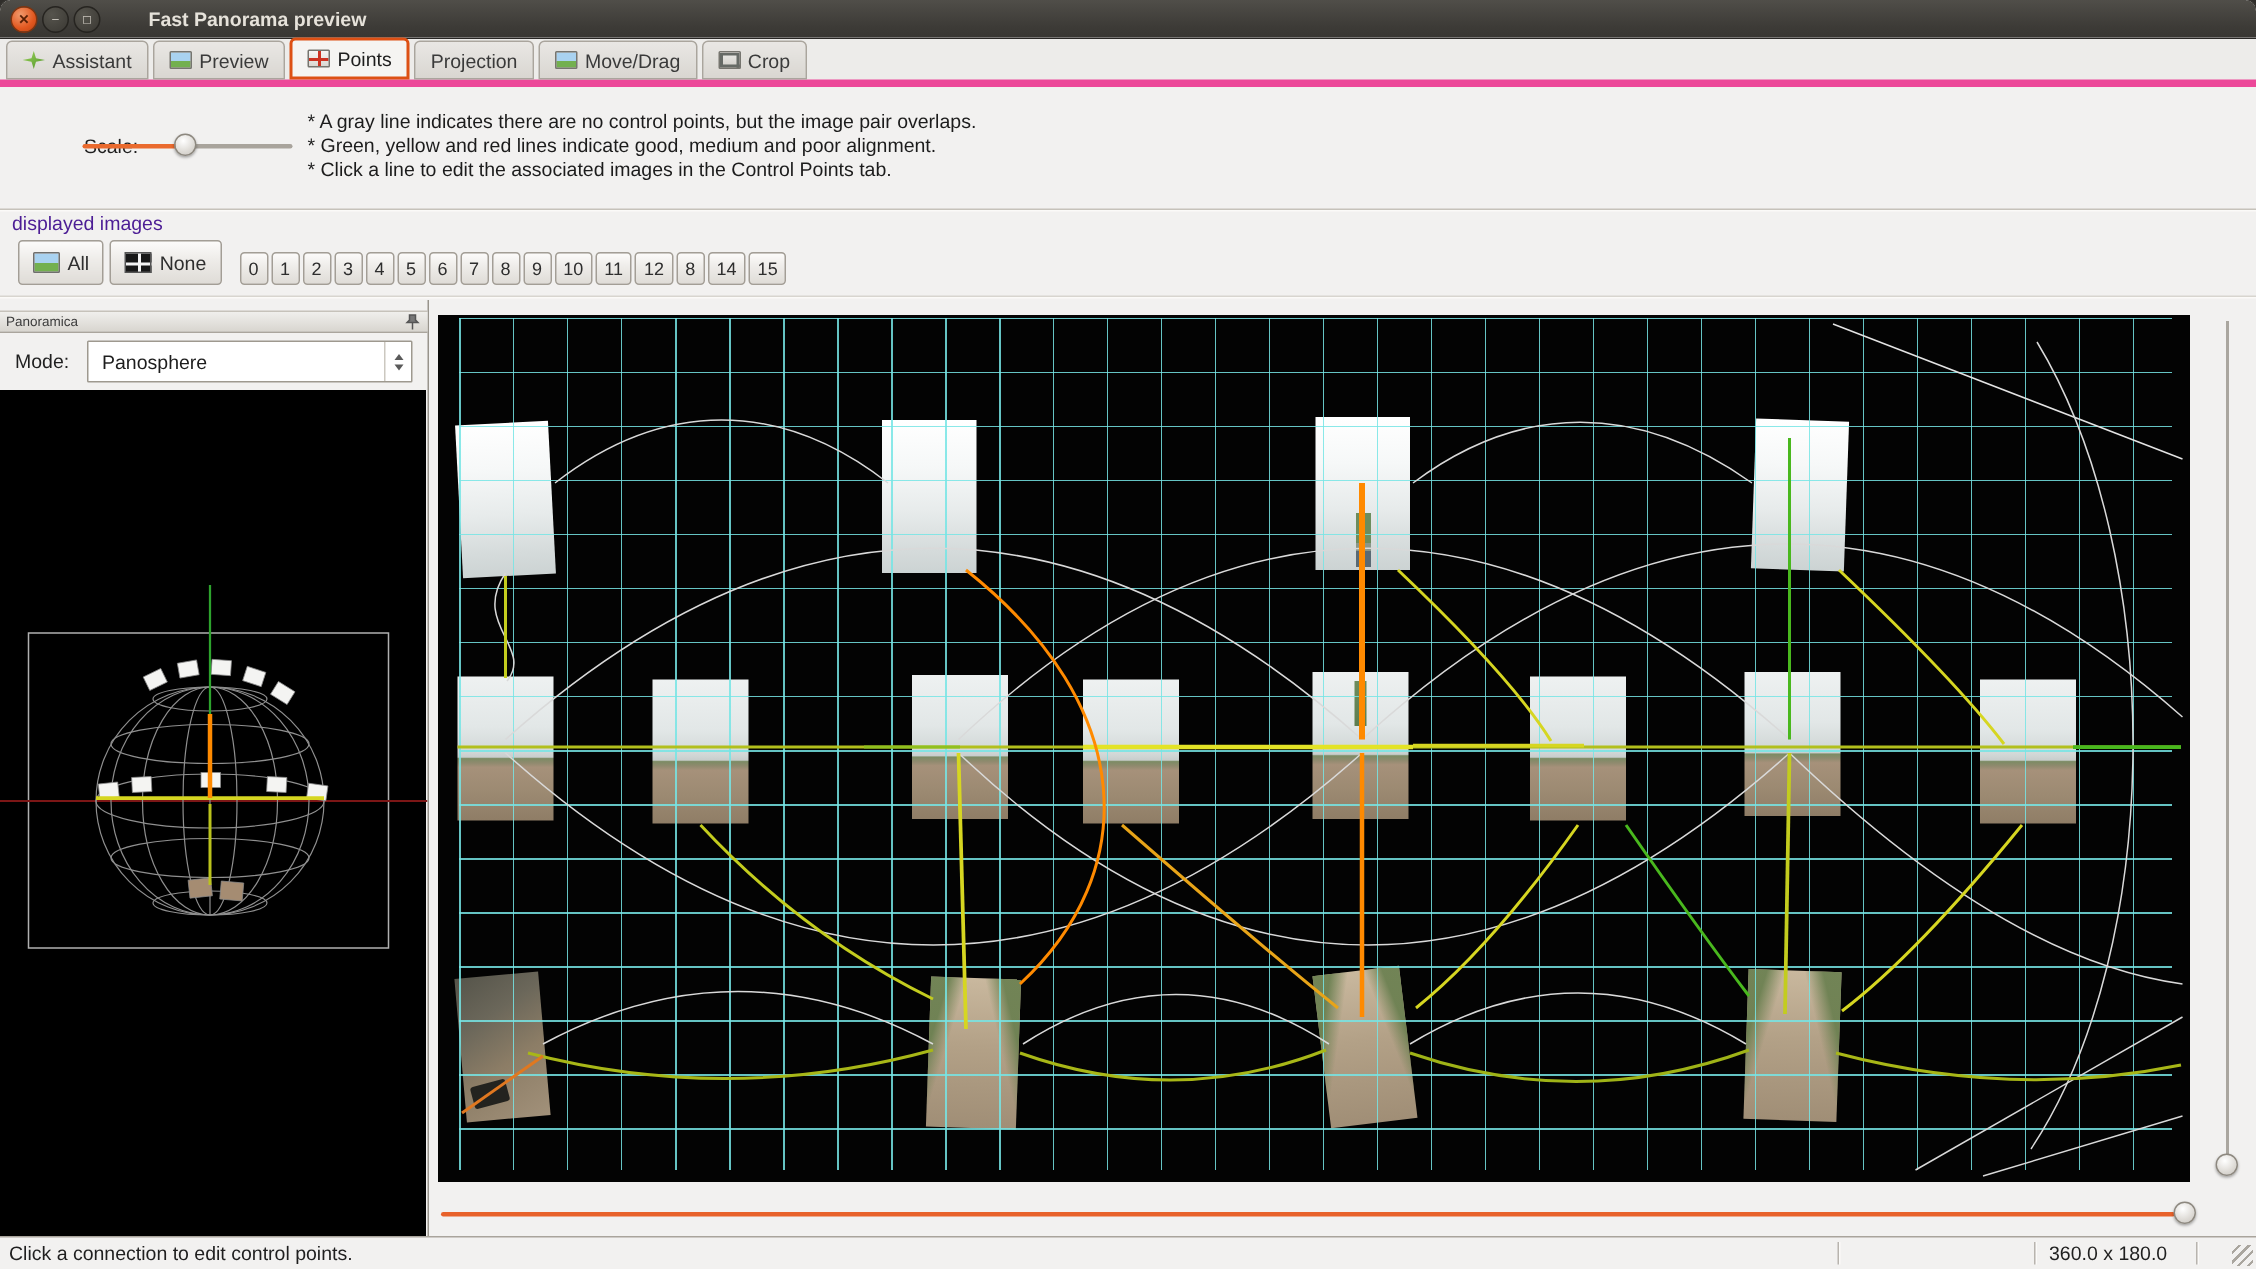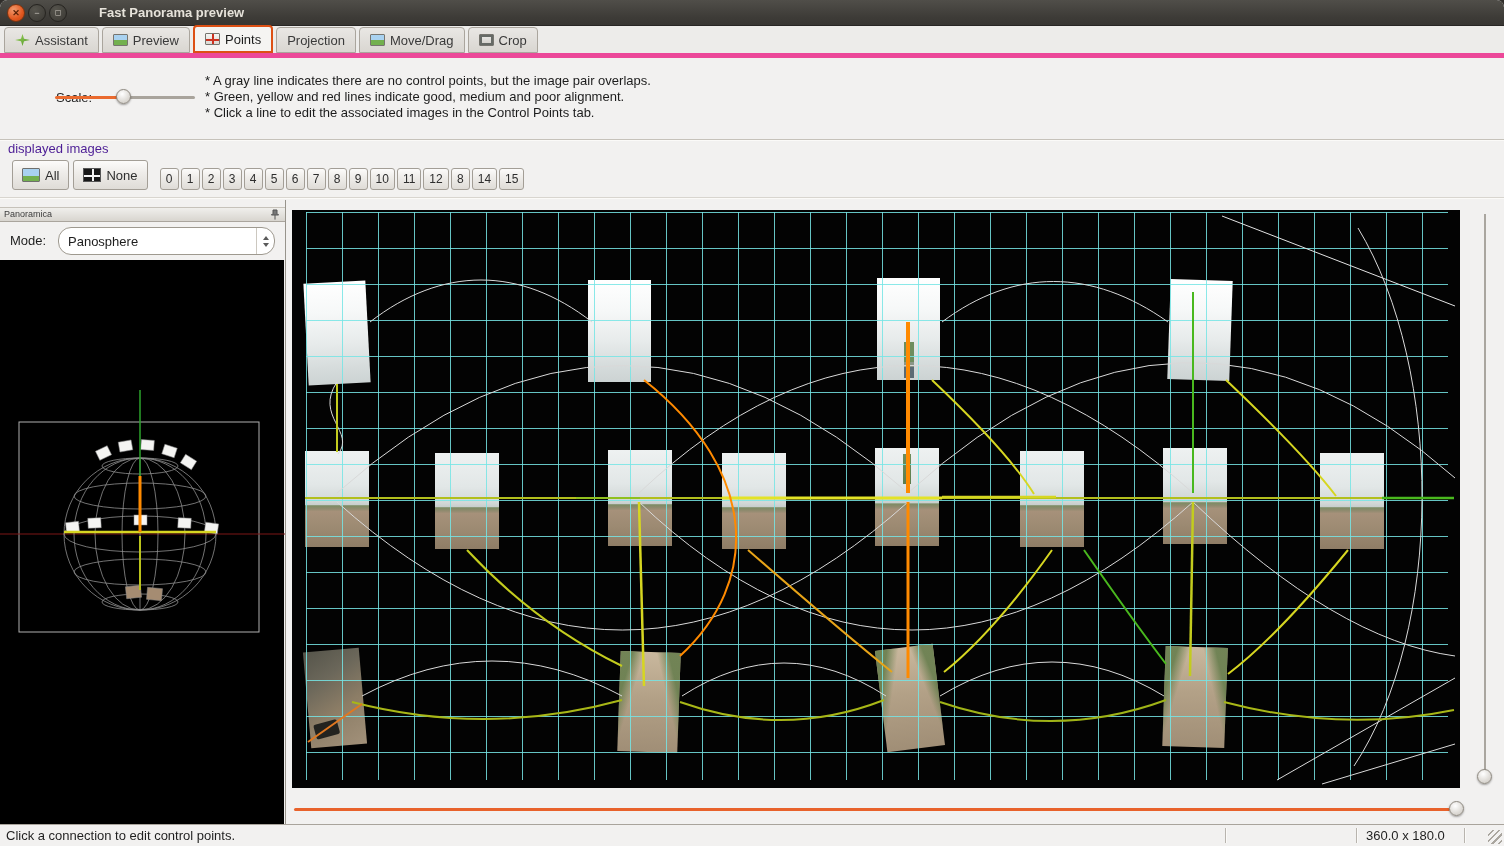--- a/index.html
+++ b/index.html
@@ -72,21 +72,21 @@
   
   #left-panel { position:absolute; left:0; top:200px; width:286px; bottom:22px; background:#f2f1f0;
     border-right:1px solid #98948c; }
   #panel-header { position:absolute; top:7px; left:0; right:0; height:15px;
     background:linear-gradient(#f0efec,#d8d5cf); border-top:1px solid #c6c2ba; border-bottom:1px solid #aaa59d;
     font-size:9px; color:#3c3c3c; line-height:13px; padding-left:4px; }
   #pin-btn { position:absolute; right:4px; top:1px; width:12px; height:12px; }
   #mode-row { position:absolute; top:22px; left:0; right:0; height:26px; }
   #mode-label { position:absolute; left:10px; top:11px; font-size:13px; color:#1f1f1f; }
   #mode-select { position:absolute; left:58px; right:10px; top:5px; height:28px; background:#fff;
-    border:1px solid #9e998f; border-radius:13px; font-size:13px; color:#1d1d1d;
+    border:1px solid #9e998f; border-radius:1px; font-size:13px; color:#1d1d1d;
     display:flex; align-items:center; padding-left:9px; }
   #mode-select .spin { margin-left:auto; width:18px; align-self:stretch; border-left:1px solid #ccc8c0;
     display:flex; flex-direction:column; align-items:center; justify-content:center; gap:3px; }
   .t-up { width:0; height:0; border-left:3.5px solid transparent; border-right:3.5px solid transparent;
     border-bottom:4px solid #5a5a5a; }
   .t-down { width:0; height:0; border-left:3.5px solid transparent; border-right:3.5px solid transparent;
     border-top:4px solid #5a5a5a; }
   #sphere-area { position:absolute; top:60px; left:0; right:1px; bottom:0; background:#000; }
 
   

